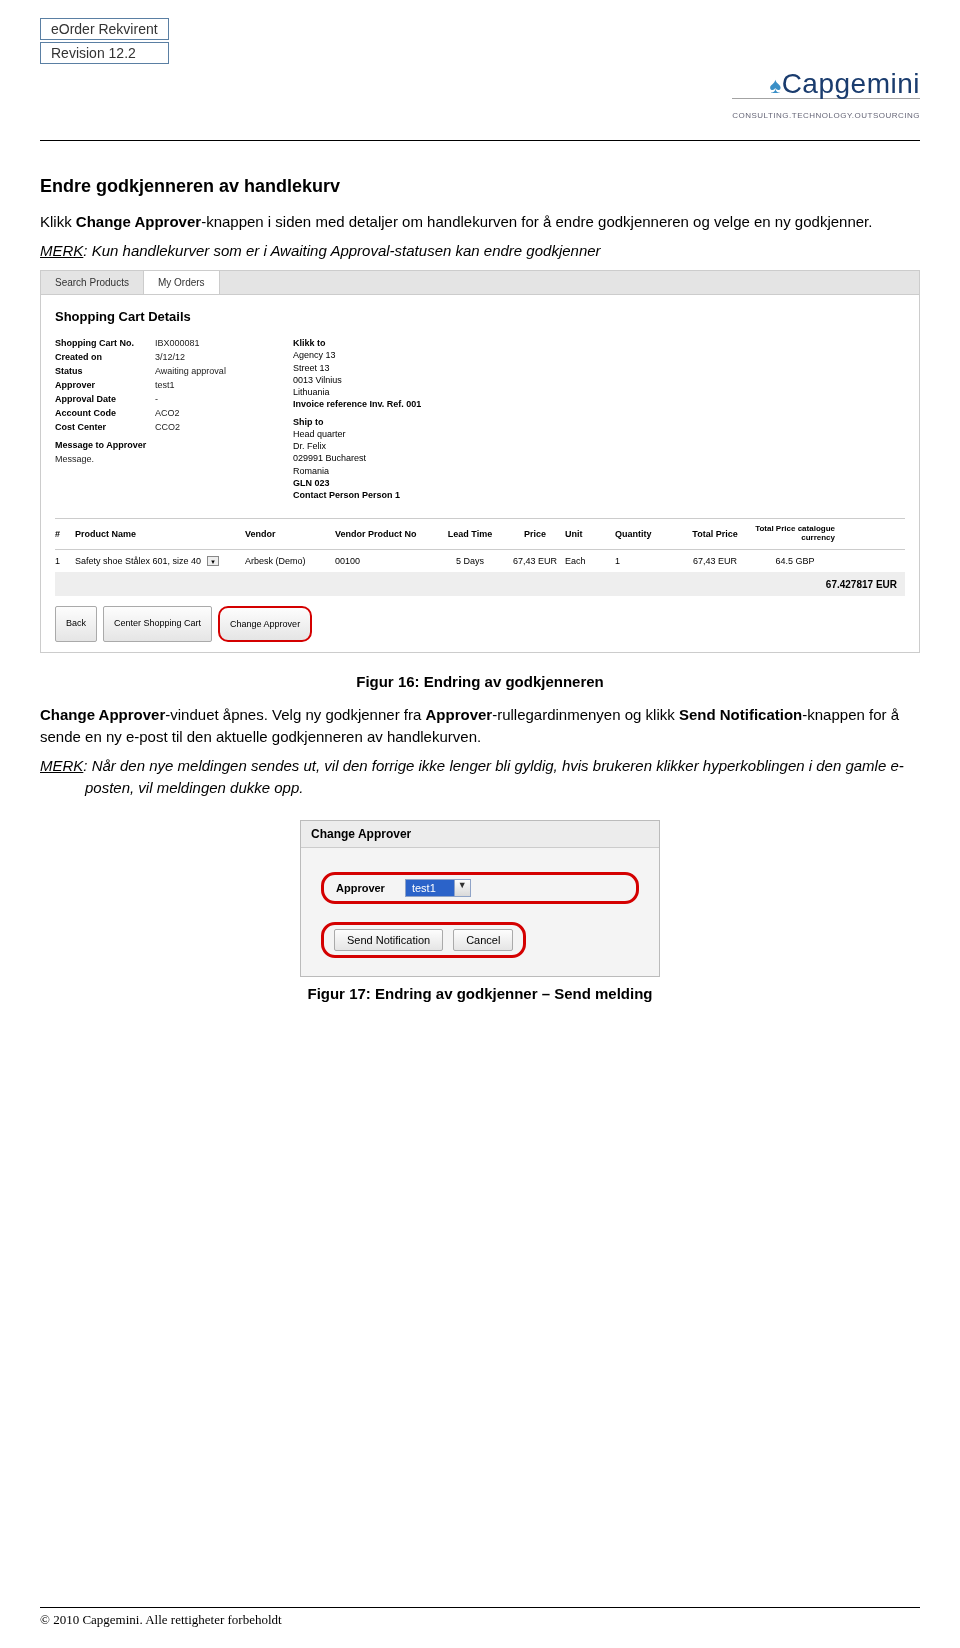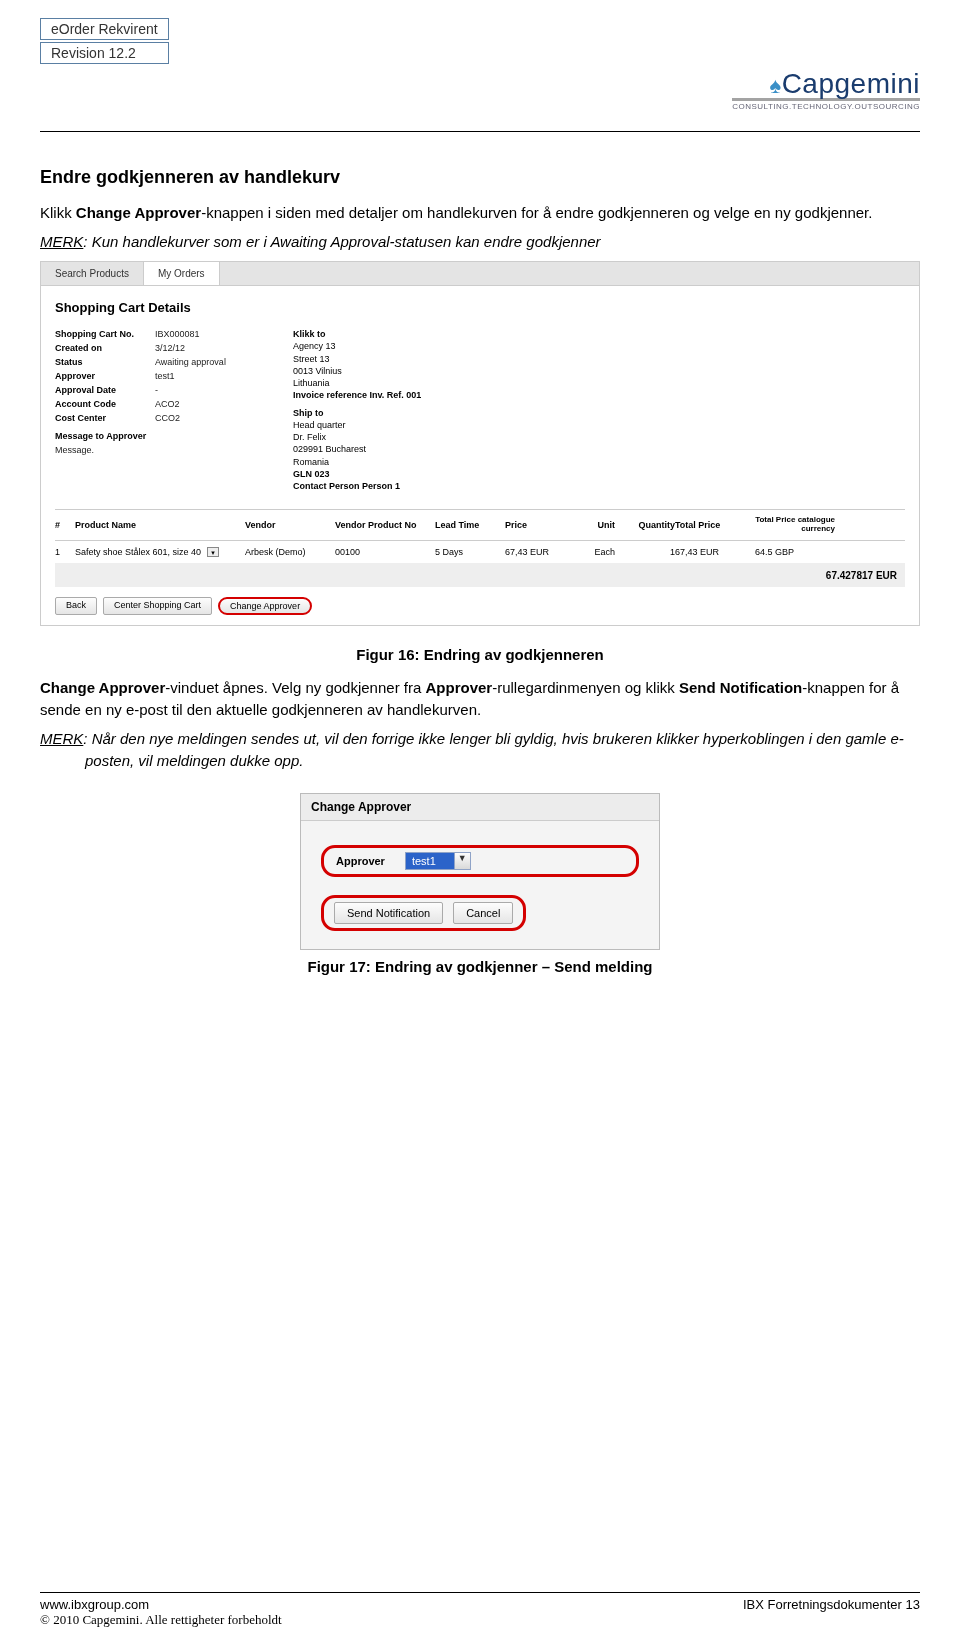--- a/index.html
+++ b/index.html
@@ -47,22 +47,22 @@
   }
   .logo-icon {
     color: #3a8fc7;
     font-size: 22px;
     vertical-align: middle;
   }
   .logo-tagline {
     font-size: 8px;
     color: #667;
     letter-spacing: 0.5px;
-    border-top: 3px solid #a3a3a3;
-    padding-top: 1px;
+    border-top: 1px solid #a3a3a3;
+    padding-top: 12px;
     margin-top: -2px;
   }
   .rule {
     border: none;
     border-top: 1px solid #000;
     margin-top: 20px;
   }
   .content { padding-top: 35px; }
   h2.section-heading {
     font-size: 18px;
@@ -120,33 +120,33 @@
     align-items: center;
   }
   .thead {
     border-top: 1px solid #ccc;
     border-bottom: 1px solid #ccc;
     font-weight: bold;
     padding: 6px 0;
   }
   .thead div:last-child { text-align: right; font-size:8px; line-height:1.1;}
   .trow { padding: 6px 0; border-bottom: 1px solid #eee; }
-  .trow .r, .thead .r { text-align: left; }
+  .trow .r, .thead .r { text-align: center; }
   .total-row {
     background: #eee;
     text-align: right;
     padding: 6px 8px;
     font-weight: bold;
     font-size: 10px;
   }
   .btn-row { display: flex; gap: 6px; margin-top: 10px; }
   .sbtn {
     border: 1px solid #aaa;
     background: linear-gradient(#fdfdfd,#e5e5e5);
-    padding: 2px 10px;
+    padding: 11px 10px;
     font-size: 9px;
     border-radius: 2px;
   }
   .hl-red {
     border: 2px solid #d40000;
     border-radius: 10px;
   }
   .drop-icon {
     display: inline-block;
     width: 12px; height: 10px;
@@ -231,21 +231,21 @@
     border: none;
     border-top: 1px solid #000;
     margin-bottom: 4px;
   }
   .footer-row {
     display: flex;
     justify-content: space-between;
     font-size: 13px;
   }
   .footer-sub { font-size: 13px; font-family: Liberation Serif, serif; }
-  .c { text-align: right; }
+  .c { text-align: left; }
 </style>
 </head>
 <body>
 
 <div class="page">
   <div class="top-header">
     <div class="header-left">
       <div class="header-box">eOrder Rekvirent</div>
       <div class="header-box">Revision 12.2</div>
     </div>
@@ -392,19 +392,15 @@
           </div>
         </div>
       </div>
     </div>
 
     <div class="fig-caption">Figur 17: Endring av godkjenner – Send melding</div>
   </div>
 
   <div class="footer">
     <hr class="footer-rule">
-    <div class="footer-row">
-      <span>www.ibxgroup.com</span>
-      <span>IBX Forretningsdokumenter 13</span>
-    </div>
     <div class="footer-sub">© 2010 Capgemini. Alle rettigheter forbeholdt</div>
   </div>
 </div>
 
 </body></html>

